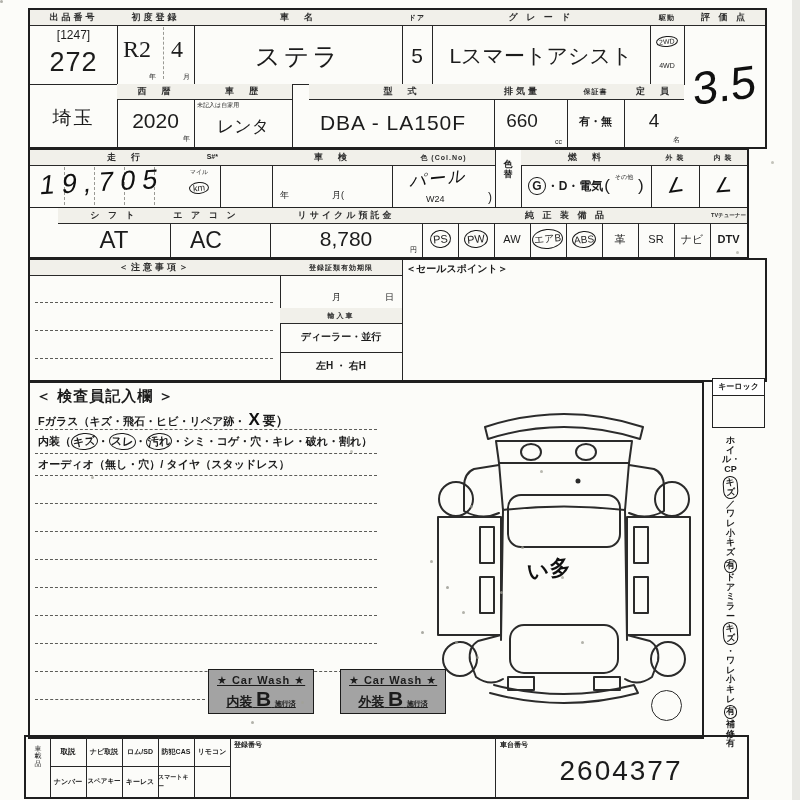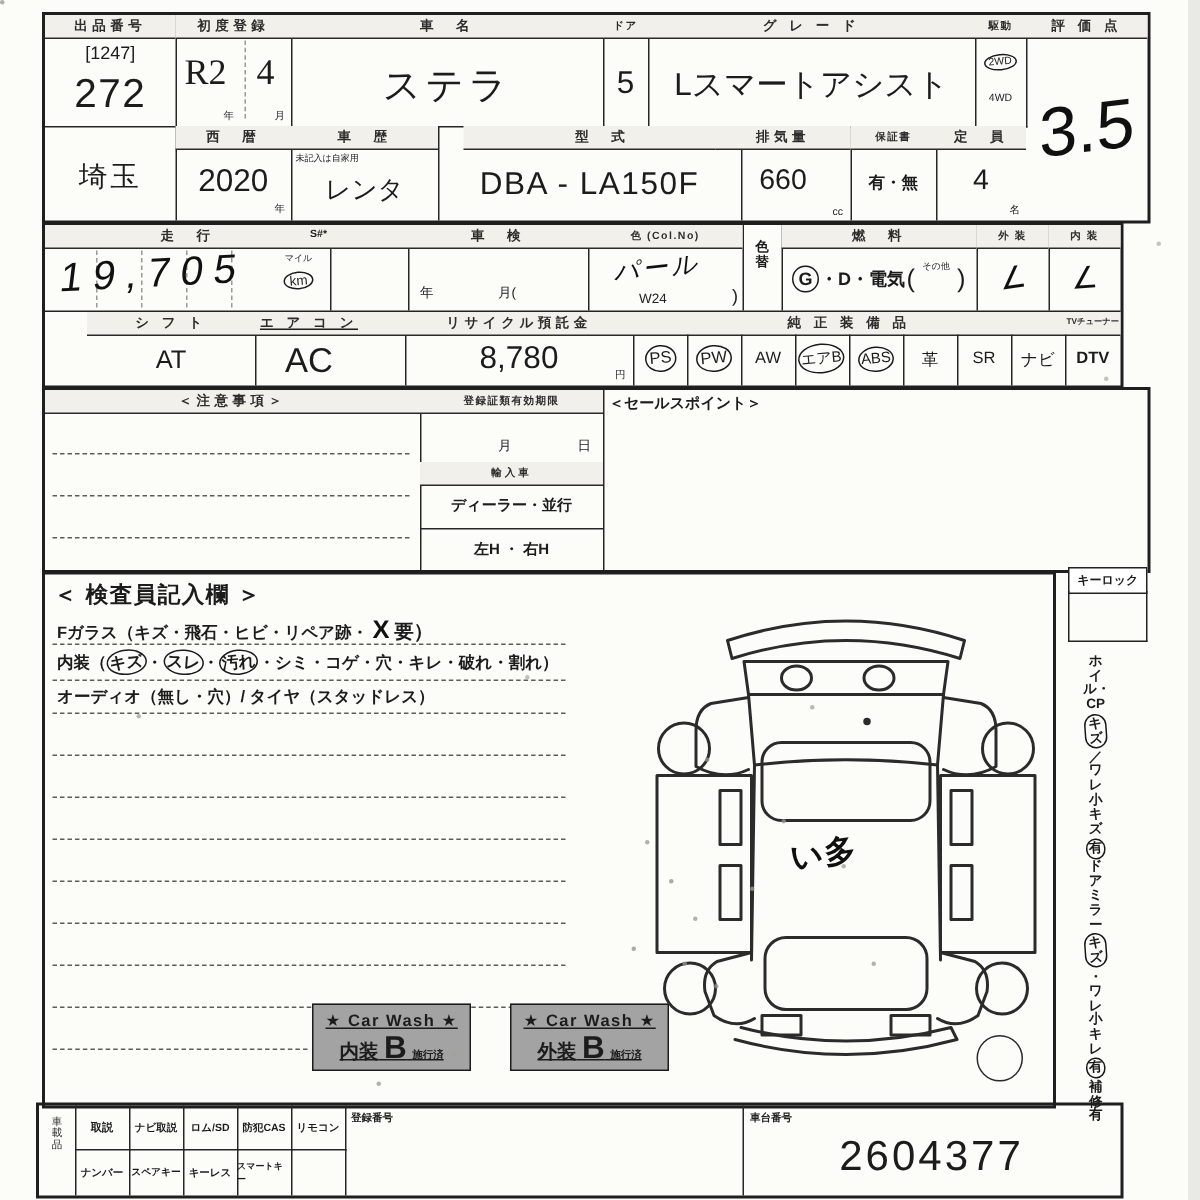--- a/index.html
+++ b/index.html
@@ -153,23 +153,23 @@
       <div class="val hand" style="top:20px;height:30px;font-size:20px;transform:rotate(-8deg);">∠</div>
     </div>
     <div class="abs" style="left:669px;top:0;width:48px;height:57px;">
       <div class="hdr sm">内 装</div>
       <div class="val hand" style="top:20px;height:30px;font-size:20px;transform:rotate(-4deg);">∠</div>
     </div>
     <div class="abs" style="left:0;top:57px;width:717px;border-top:1.4px solid #232323;"></div>
 
     <div class="cell" style="left:0;top:58px;width:112px;height:49px;margin-left:28px;">
       <div class="hdr">シ フ ト</div>
-      <div class="val" style="top:16px;height:32px;font-size:17px;">AT</div>
-    </div>
-    <div class="cell" style="left:112px;top:58px;width:128px;height:49px;text-decoration:underline;">
+      <div class="val" style="top:16px;height:32px;font-size:24px;">AT</div>
+    </div>
+    <div class="cell" style="left:112px;top:58px;width:128px;height:49px;">
       <div class="hdr">エ ア コ ン</div>
       <div class="val" style="top:16px;height:32px;font-size:23px;">AC</div>
     </div>
     <div class="cell" style="left:240px;top:58px;width:152px;height:49px;">
       <div class="hdr">リサイクル預託金</div>
       <div class="val" style="top:16px;height:30px;font-size:21px;">8,780</div>
       <div class="tiny" style="right:5px;bottom:2px;">円</div>
     </div>
     <div class="abs" style="left:392px;top:58px;width:288px;">
       <div class="hdr">純 正 装 備 品</div>

